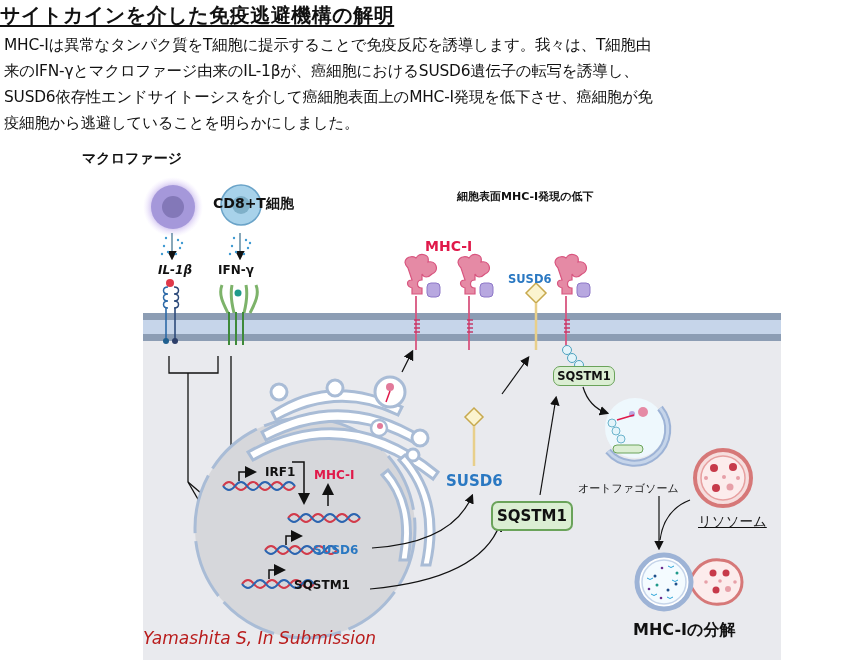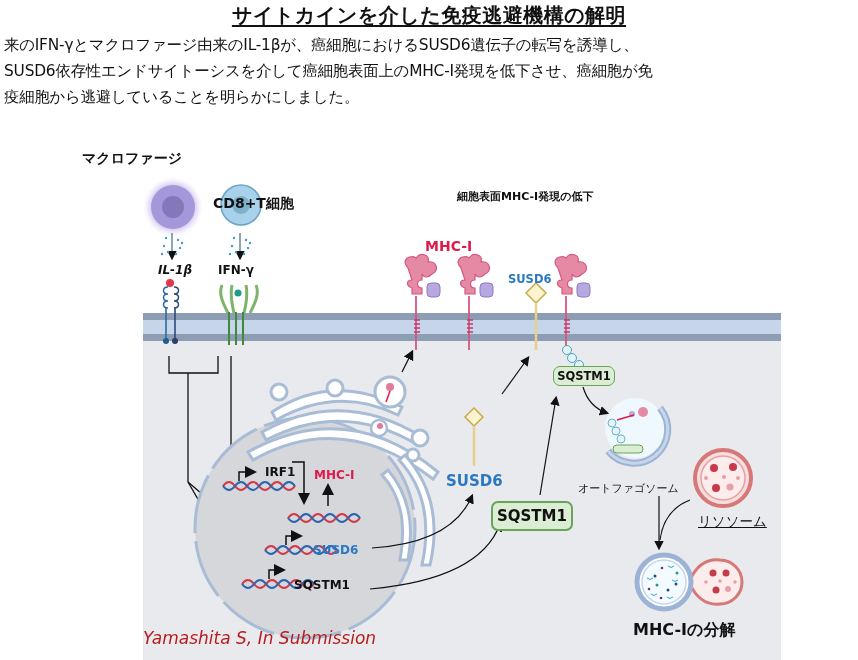--- a/index.html
+++ b/index.html
@@ -1,36 +1,37 @@
 <!DOCTYPE html>
 <html><head>
 <meta charset="utf-8">
 <style>
   html, body { margin: 0; padding: 0; background: #ffffff; }
   body { width: 858px; height: 660px; position: relative; overflow: hidden;
          font-family: "DejaVu Sans", "Liberation Sans", sans-serif; color: #111; }
-  .title { position: absolute; left: 0; width: 858px; top: 2px; text-align: center;
+  .title { position: absolute; left: 0; width: 858px; top: 2px; text-align: left;
            font-size: 20px; font-weight: bold; letter-spacing: 0.5px; }
   .title span { text-decoration: underline; text-underline-offset: 3px; }
   .desc { position: absolute; left: 4px; top: 32px; width: 854px; font-size: 15.4px;
           line-height: 26px; letter-spacing: -0.2px; }
   .desc div { white-space: nowrap; }
   .lbl { position: absolute; white-space: nowrap; }
   .b { font-weight: bold; }
   svg.diagram { position: absolute; left: 0; top: 0; }
   .citation { position: absolute; left: 143px; top: 628px; font-size: 17px; font-style: italic;
               font-family: "DejaVu Sans", sans-serif; color: #b91c1c; }
   .box { position: absolute; border: 2px solid #6aa35a; background: #dbeed3; border-radius: 7px;
          font-weight: bold; text-align: center; }
 </style>
 </head>
 <body>
 
 <div class="title"><span>サイトカインを介した免疫逃避機構の解明</span></div>
 <div class="desc">
+  <div>MHC-Iは異常なタンパク質をT細胞に提示することで免疫反応を誘導します。我々は、T細胞由</div>
   <div>来のIFN-γとマクロファージ由来のIL-1βが、癌細胞におけるSUSD6遺伝子の転写を誘導し、</div>
   <div>SUSD6依存性エンドサイトーシスを介して癌細胞表面上のMHC-I発現を低下させ、癌細胞が免</div>
   <div>疫細胞から逃避していることを明らかにしました。</div>
 </div>
 
 <svg class="diagram" width="858" height="660" viewBox="0 0 858 660">
   <defs>
     <marker id="arr" markerWidth="8" markerHeight="8" refX="6" refY="4" orient="auto">
       <path d="M0,0 L8,4 L0,8 Z" fill="#111"></path>
     </marker>

